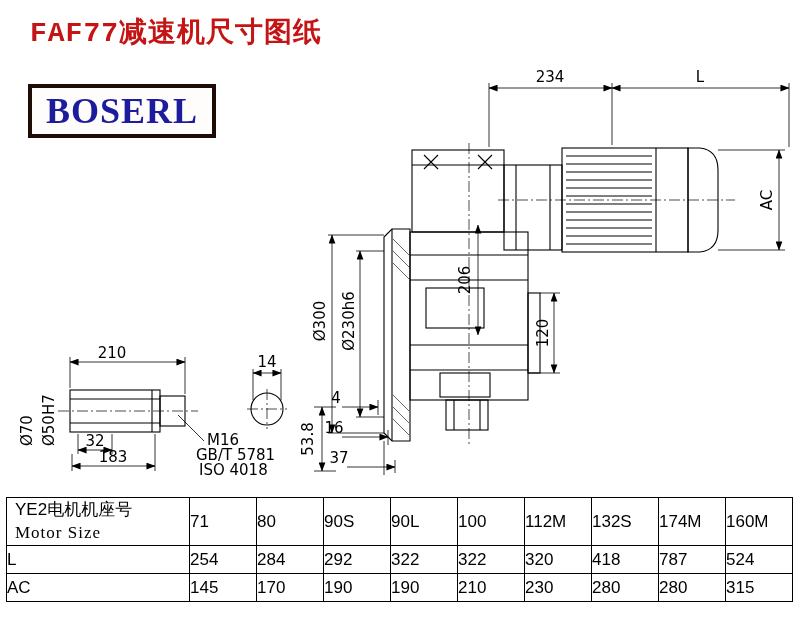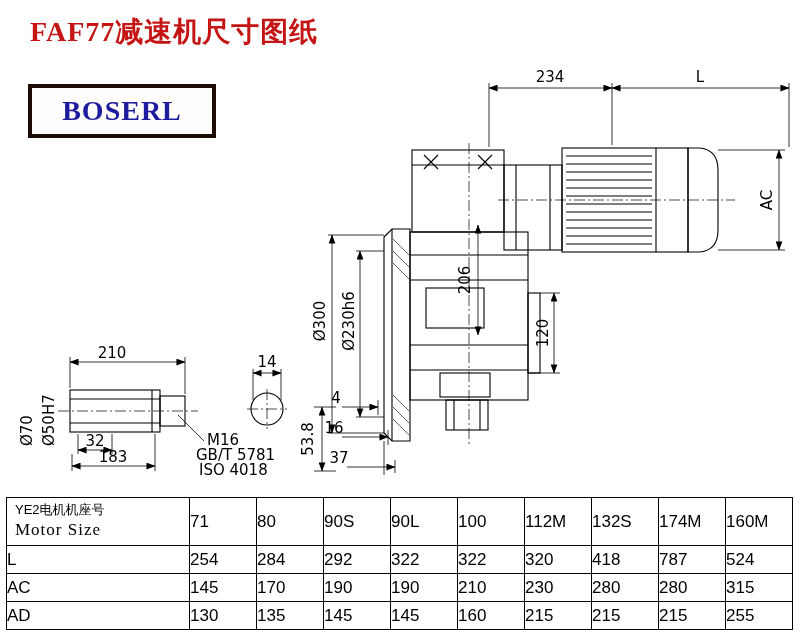--- a/index.html
+++ b/index.html
@@ -4,50 +4,50 @@
 <style>
   * { margin:0; padding:0; box-sizing:border-box; }
   html,body { background:#ffffff; }
   body {
     width:800px; height:633px; position:relative; overflow:hidden;
     font-family:"Liberation Sans", sans-serif; color:#000;
   }
   .title {
     position:absolute; left:30px; top:13px;
     font-size:28px; font-weight:bold; color:#c41414;
-    font-family:Liberation Serif, serif; letter-spacing:1px;
+    font-family:Liberation Mono, monospace; letter-spacing:1px;
   }
   .logo {
     position:absolute; left:28px; top:84px; width:188px; height:54px;
     border:4px solid #1d0b06; background:#fffdfb;
     display:flex; align-items:center; justify-content:center;
   }
   .logo span {
     font-family:"Liberation Serif", serif; font-weight:bold;
-    font-size:28px; color:#1c1c9c; letter-spacing:1px; line-height:1;
+    font-size:36px; color:#1c1c9c; letter-spacing:1px; line-height:1;
   }
   .drawing { position:absolute; left:0; top:55px; }
   .drawing .ln, .drawing .ln rect, .drawing .ln line, .drawing .ln path, .drawing .ln circle
     { fill:none; stroke:#000; stroke-width:1.1; }
   .drawing .thin line { stroke:#000; stroke-width:0.6; }
   .drawing .cl line { stroke:#000; stroke-width:0.7; stroke-dasharray:11 3 2 3; }
   .drawing .dim line { stroke:#000; stroke-width:0.8; fill:none; }
   .drawing text { font-family:"DejaVu Sans", sans-serif; font-size:15px; fill:#000; }
   .dim-table {
     position:absolute; left:6px; top:497px; width:787px;
     border-collapse:collapse; table-layout:fixed; background:#fff;
   }
   .dim-table td {
     border:1.6px solid #000; text-align:left; vertical-align:middle;
     font-size:17px; height:28px; padding:0; color:#000;
   }
   .c-first { width:183px; }
   .head-row td { height:48px; }
   .head-row .first { text-align:left; padding-left:8px; }
-  .h1 { font-size:13px; line-height:1.3; }
+  .h1 { font-size:17px; line-height:1.3; }
   .h2 { font-size:17px; line-height:1.3; font-family:Liberation Serif, serif; letter-spacing:1px; }
 </style>
 </head>
 <body>
 
 <div class="title">FAF77减速机尺寸图纸</div>
 
 <div class="logo">
   <span>BOSERL</span>
 </div>
@@ -259,26 +259,14 @@
       <td>145</td>
       <td>170</td>
       <td>190</td>
       <td>190</td>
       <td>210</td>
       <td>230</td>
       <td>280</td>
       <td>280</td>
       <td>315</td>
     </tr>
-    <tr>
-      <td class="first">AD</td>
-      <td>130</td>
-      <td>135</td>
-      <td>145</td>
-      <td>145</td>
-      <td>160</td>
-      <td>215</td>
-      <td>215</td>
-      <td>215</td>
-      <td>255</td>
-    </tr>
   </tbody>
 </table>
 
 </body></html>

